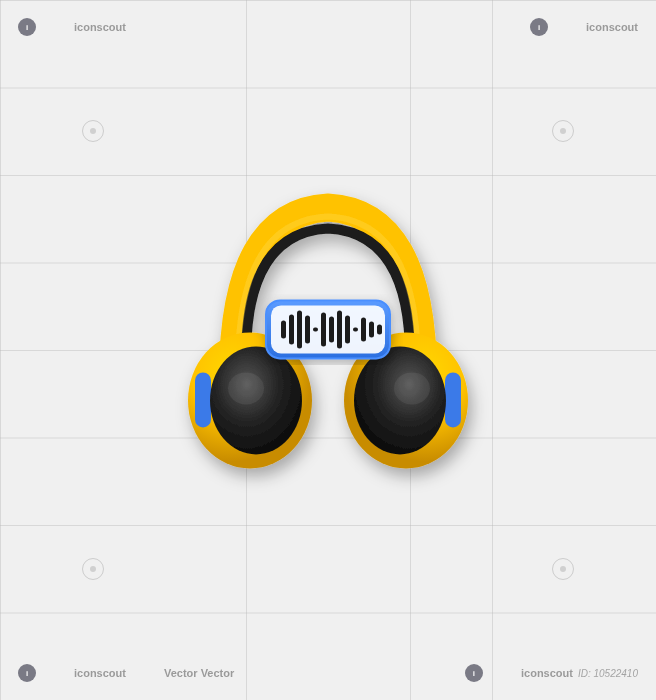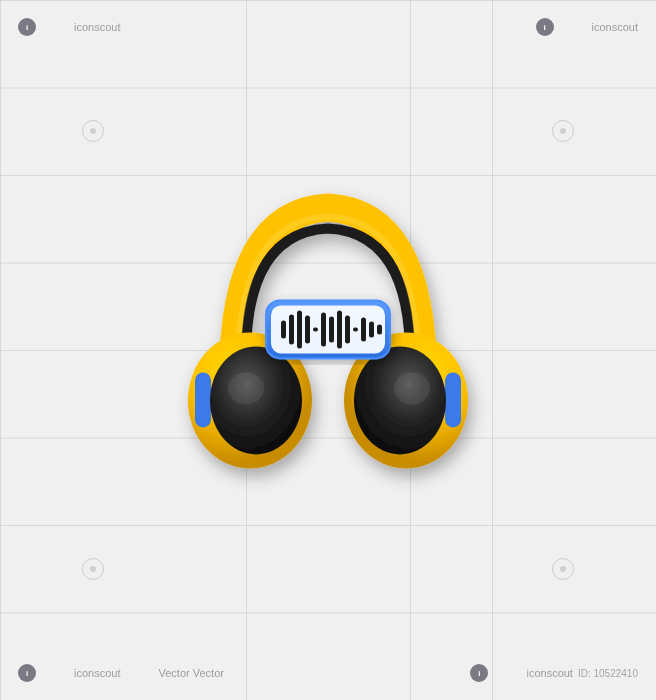--- a/index.html
+++ b/index.html
@@ -53,21 +53,21 @@
       right: 18px;
       display: flex;
       align-items: center;
       gap: 5px;
       opacity: 0.55;
     }
 
     .watermark-text {
       font-size: 11px;
       color: #555;
-      font-weight: 400;
+      font-weight: 700;
       padding-left: 33px;
     }
 
     .iconscout-logo {
       width: 18px;
       height: 18px;
       background: #1a1a2e;
       border-radius: 50%;
       display: flex;
       align-items: center;
@@ -77,20 +77,21 @@
     .iconscout-logo span {
       color: white;
       font-size: 8px;
       font-weight: bold;
     }
 
     .id-badge {
       font-size: 10px;
       color: #666;
       font-weight: 400;
+      font-style: italic;
     }
 
     
     .circle-watermark {
       position: absolute;
       width: 22px;
       height: 22px;
       border: 1.5px solid rgba(150,150,150,0.4);
       border-radius: 50%;
       display: flex;

